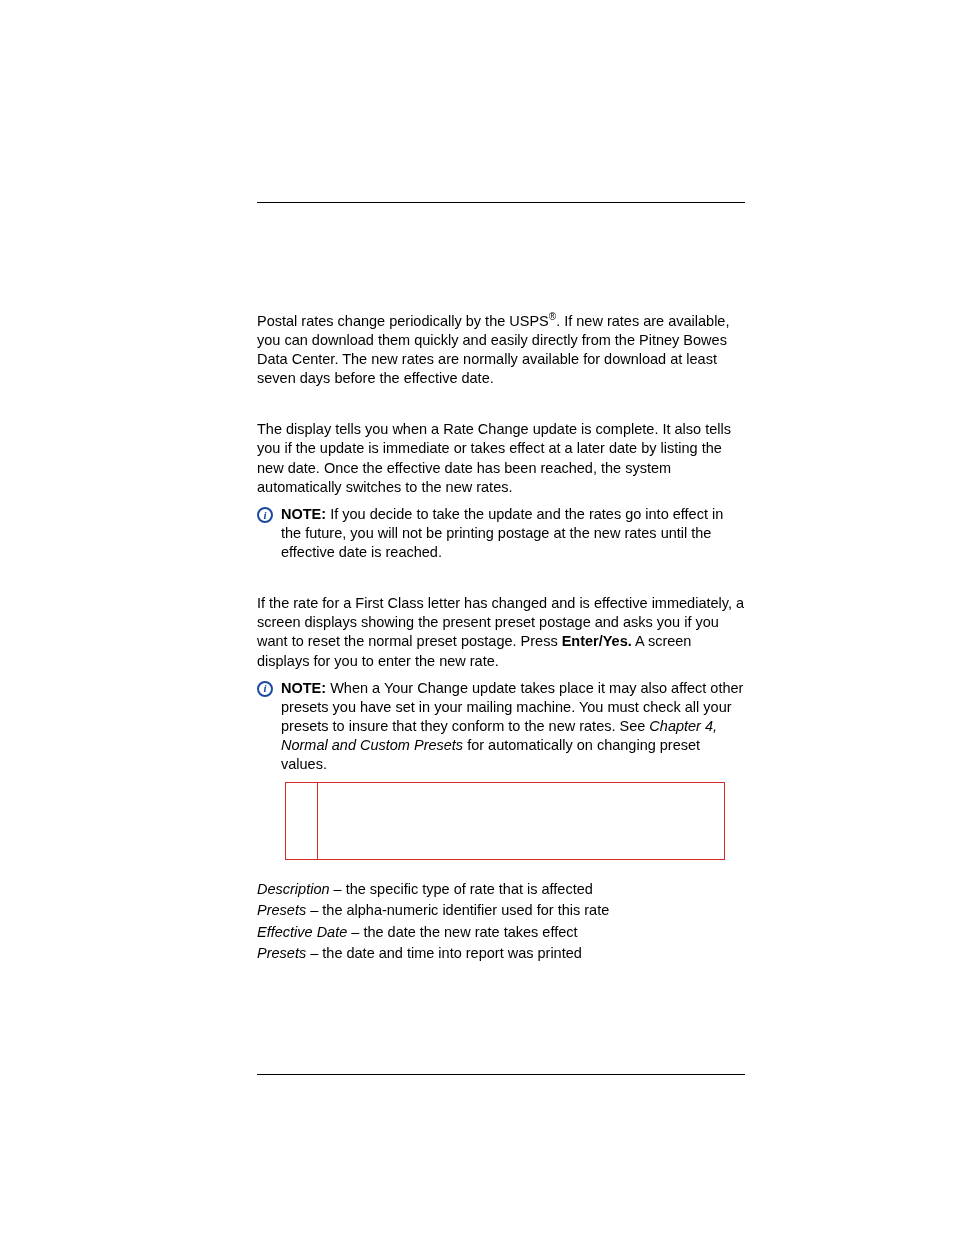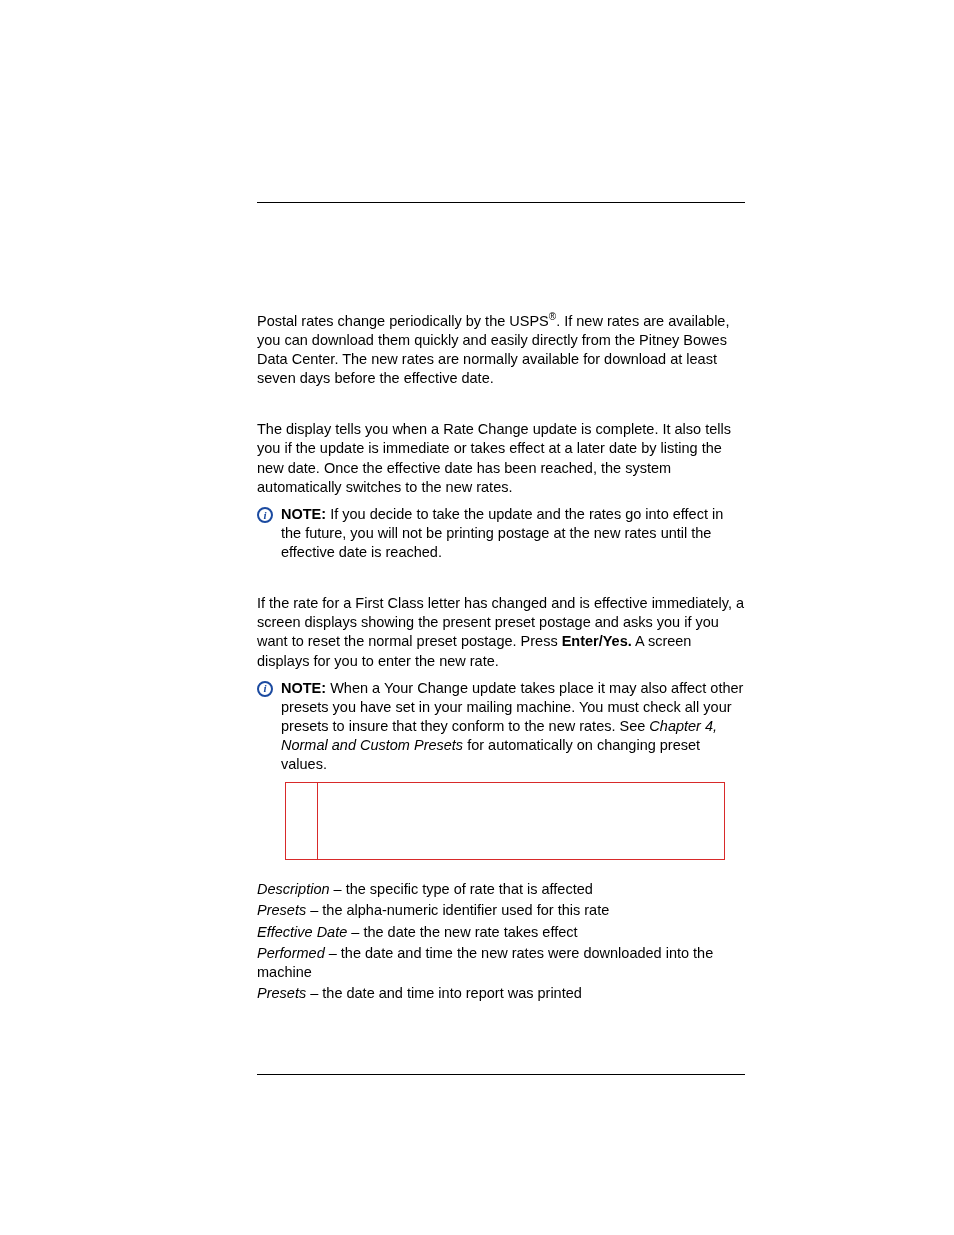--- a/index.html
+++ b/index.html
@@ -182,21 +182,20 @@
         <span>Performed:</span>
         <span>Printed:</span>
       </div>
     </div>
   </div>
 
   <div class="deflist">
     <div><span class="label">Description</span><span> – the specific type of rate that is affected</span></div>
     <div><span class="label">Presets</span><span> – the alpha-numeric identifier used for this rate</span></div>
     <div><span class="label">Effective Date</span><span> – the date the new rate takes effect</span></div>
-    <div><span class="label">Performed</span><span> – the date and time the new rates were downloaded into the machine</span></div>
     <div><span class="label">Presets</span><span> – the date and time into report was printed</span></div>
   </div>
 
 </div>
 
 <div class="hr-bottom"></div>
 <div class="footer-left">SV61983 Rev. G</div>
 <div class="footer-right">5-5</div>
 
 </body></html>

